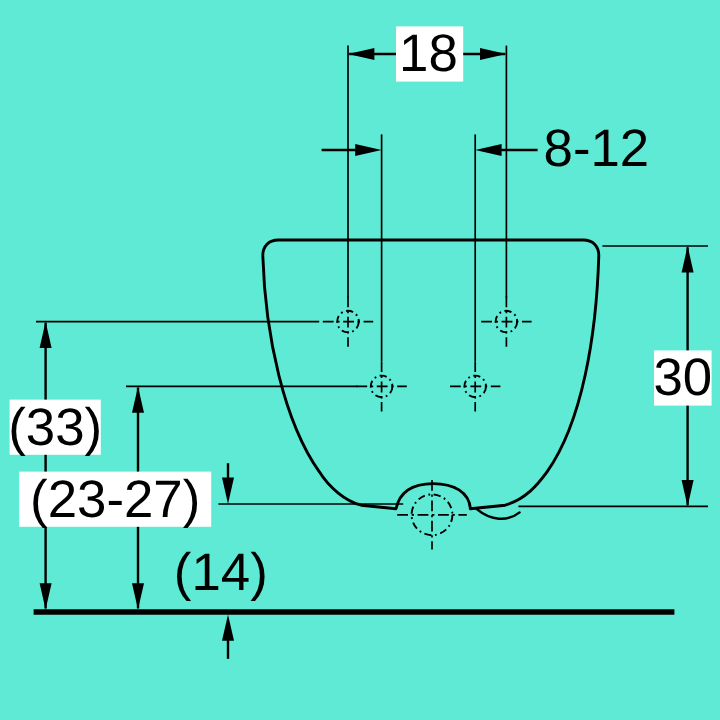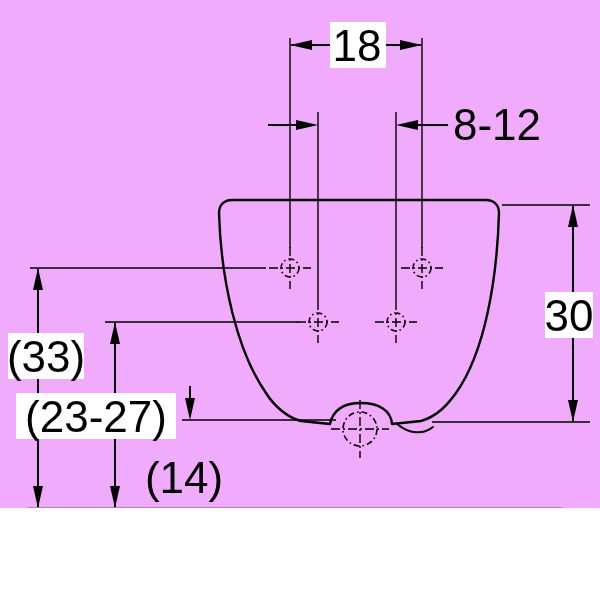--- a/index.html
+++ b/index.html
@@ -1,16 +1,16 @@
 <!DOCTYPE html>
 <html><head>
 <meta charset="utf-8">
 <style>
   html, body { margin: 0; padding: 0; background: #ffffff; }
-  .stage { width: 600px; height: 508px; position: relative; background: #f0abfc; overflow: hidden; }
+  .stage { width: 600px; height: 600px; position: relative; background: #5eead4; overflow: hidden; }
   svg { display: block; }
   .outline { fill: none; stroke: #000; stroke-width: 2.4; stroke-linejoin: round; stroke-linecap: round; }
   .detail  { fill: none; stroke: #000; stroke-width: 2;   stroke-linecap: round; }
   .ext     { fill: none; stroke: #000; stroke-width: 1.4; }
   .dim     { fill: none; stroke: #000; stroke-width: 2; }
   .cl      { fill: none; stroke: #000; stroke-width: 1.4; stroke-dasharray: 9 3 2 3; }
   .clc     { fill: none; stroke: #000; stroke-width: 1.6; stroke-dasharray: 6 3 1.5 3; }
   .arrow   { fill: #000; stroke: none; }
   .mask    { fill: #fff; }
   .floor   { fill: none; stroke: #000; stroke-width: 4.5; }

